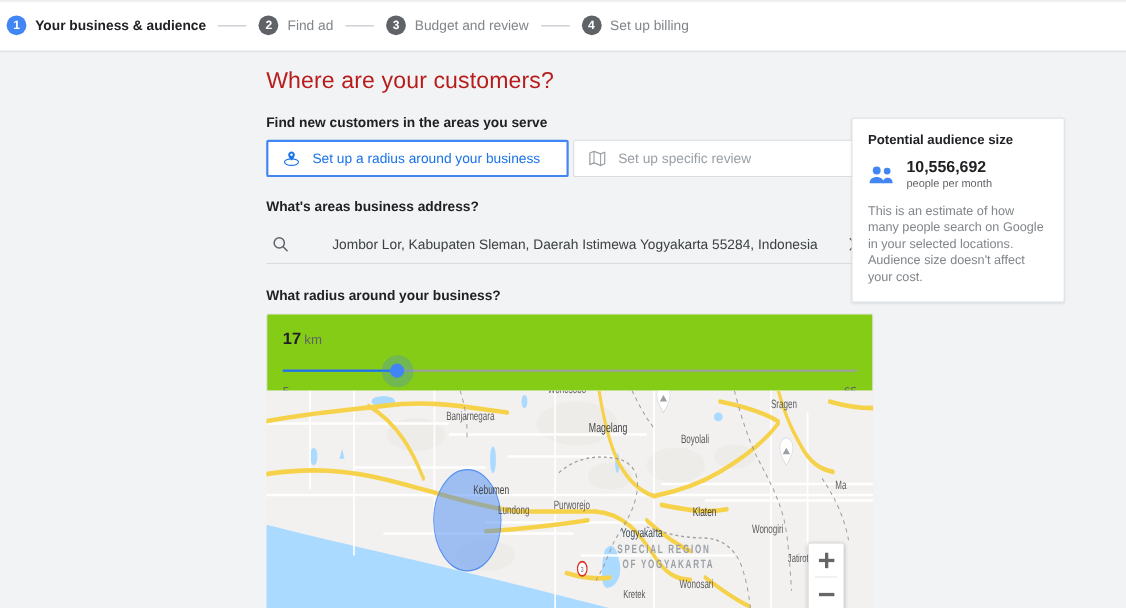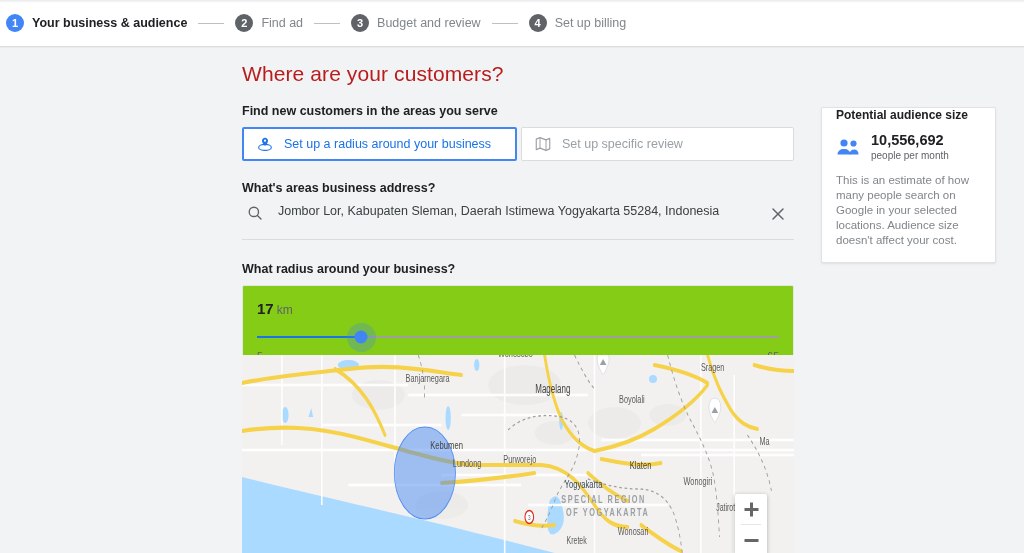--- a/index.html
+++ b/index.html
@@ -65,21 +65,21 @@
   .choice.selected {
     border: 2px solid #4285f4; color: #1a73e8;
   }
   .choice .ic { width: 18px; height: 18px; margin-right: 10px; flex: 0 0 auto; display:block; }
 
   
   .addr-label { margin-top: 20px; }
   .addr-field {
     height: 36px; background: transparent;
     border-bottom: 1px solid #dadce0;
-    display: flex; align-items: flex-start;
+    display: flex; align-items: center; gap: 24px;
   }
   .addr-field .ic-search { width: 18px; height: 18px; margin: 0 14px 0 4px; flex:0 0 auto; }
   .addr-text {
     flex: 1 1 auto; font-size: 12.5px; color: #3c4043; white-space: nowrap;
     overflow: hidden; text-overflow: ellipsis;
   }
   .addr-clear { width: 20px; height: 20px; margin-right: 6px; cursor: pointer; flex:0 0 auto; }
 
   
   .radius-label { margin-top: 22px; }
@@ -106,23 +106,23 @@
     width: 29px; height: 29px; border-radius: 50%;
     background: rgba(66,133,244,.28); transform: translate(-50%,-50%);
   }
   .slider-ends {
     display: flex; justify-content: space-between;
     font-size: 10.5px; color: #5f6368; margin-top: 2px;
   }
 
   
   .aud-card {
-    position: absolute; left: 821px; top: 107px; width: 175px;
+    position: absolute; left: 774px; top: 107px; width: 194px;
     background: #fff; border: 1px solid #e0e2e5; border-radius: 2px;
-    padding: 0 14px 14px 14px;
+    padding: 12px 14px 14px 14px;
     box-shadow: 0 1px 2px rgba(60,64,67,.10);
   }
   .aud-title { font-size: 12px; font-weight: bold; color: #202124; }
   .aud-row { display: flex; align-items: center; margin-top: 11px; }
   .aud-people-ic { width: 26px; height: 20px; margin-right: 9px; flex: 0 0 auto; }
   .aud-num { font-size: 14.5px; font-weight: bold; color: #202124; line-height: 15px; }
   .aud-sub { font-size: 10px; color: #5f6368; margin-top: 2px; }
   .aud-desc { font-size: 11.5px; color: #80868b; line-height: 15px; margin-top: 12px; }
 
   

